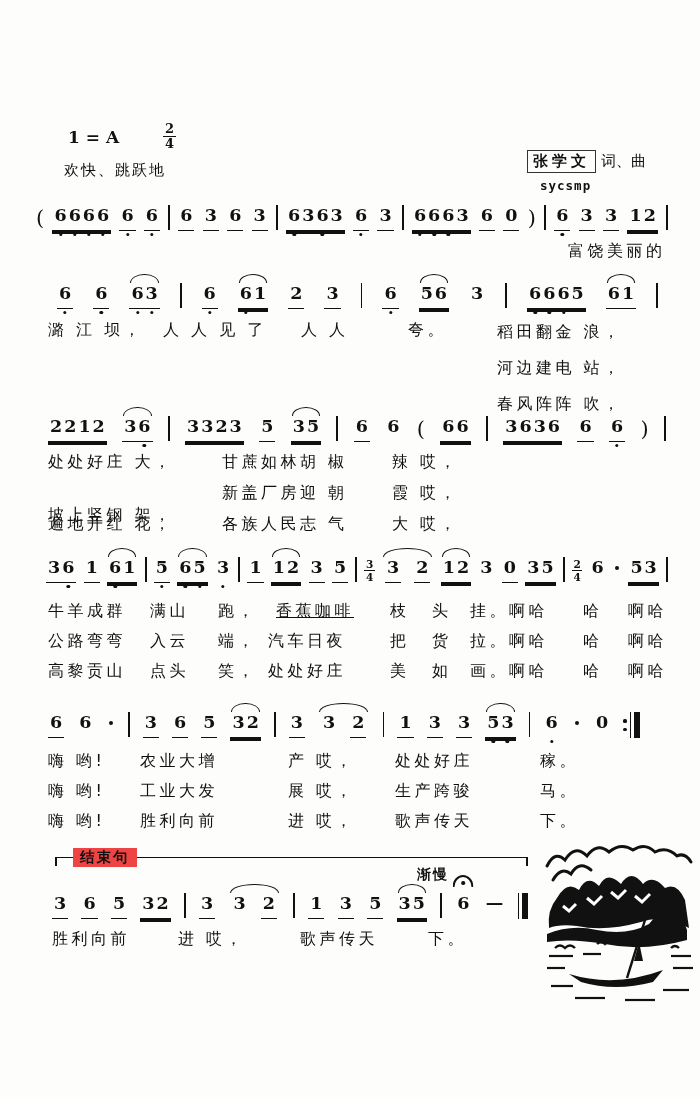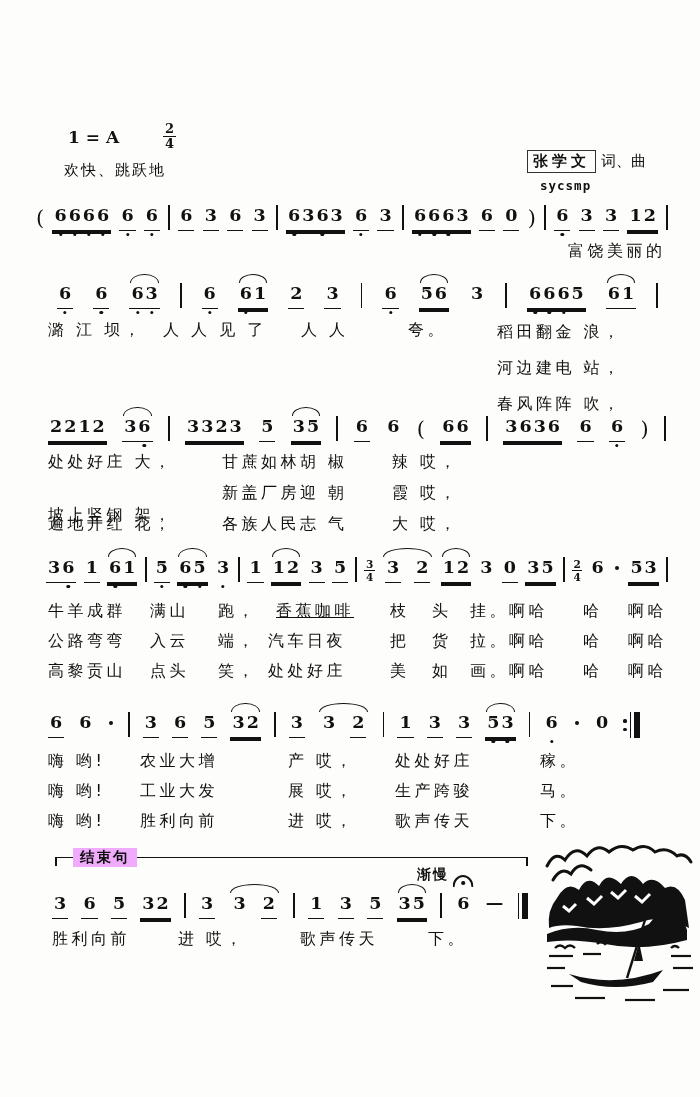--- a/index.html
+++ b/index.html
@@ -50,21 +50,21 @@
                 border-radius:50% 50% 0 0/100% 100% 0 0;}
   .ferm::after{content:"";position:absolute;top:-12px;left:50%;transform:translateX(-50%);
                width:3.6px;height:3.6px;border-radius:50%;background:#111;}
   
   .lyr{position:absolute;font-size:16px;letter-spacing:3.5px;white-space:pre;}
   
   #bracket{left:55px;top:857px;width:473px;border-top:1.8px solid #111;height:8px;}
   #bracket::before,#bracket::after{content:"";position:absolute;top:-1px;width:1.8px;height:9px;
                 background:#111;}
   #bracket::before{left:0;} #bracket::after{right:0;}
-  #bracket-label{left:73px;top:848px;background:#f0abfc;padding:0 7px;font-size:14.5px;
+  #bracket-label{left:73px;top:848px;background:#ef4444;padding:0 7px;font-size:14.5px;
                  font-weight:bold;letter-spacing:2px;}
   #rit{left:417px;top:866px;font-size:14px;font-weight:bold;letter-spacing:2px;}
   #art{left:543px;top:836px;}
 </style>
 </head>
 <body>
 
 <div id="page">
 
 

